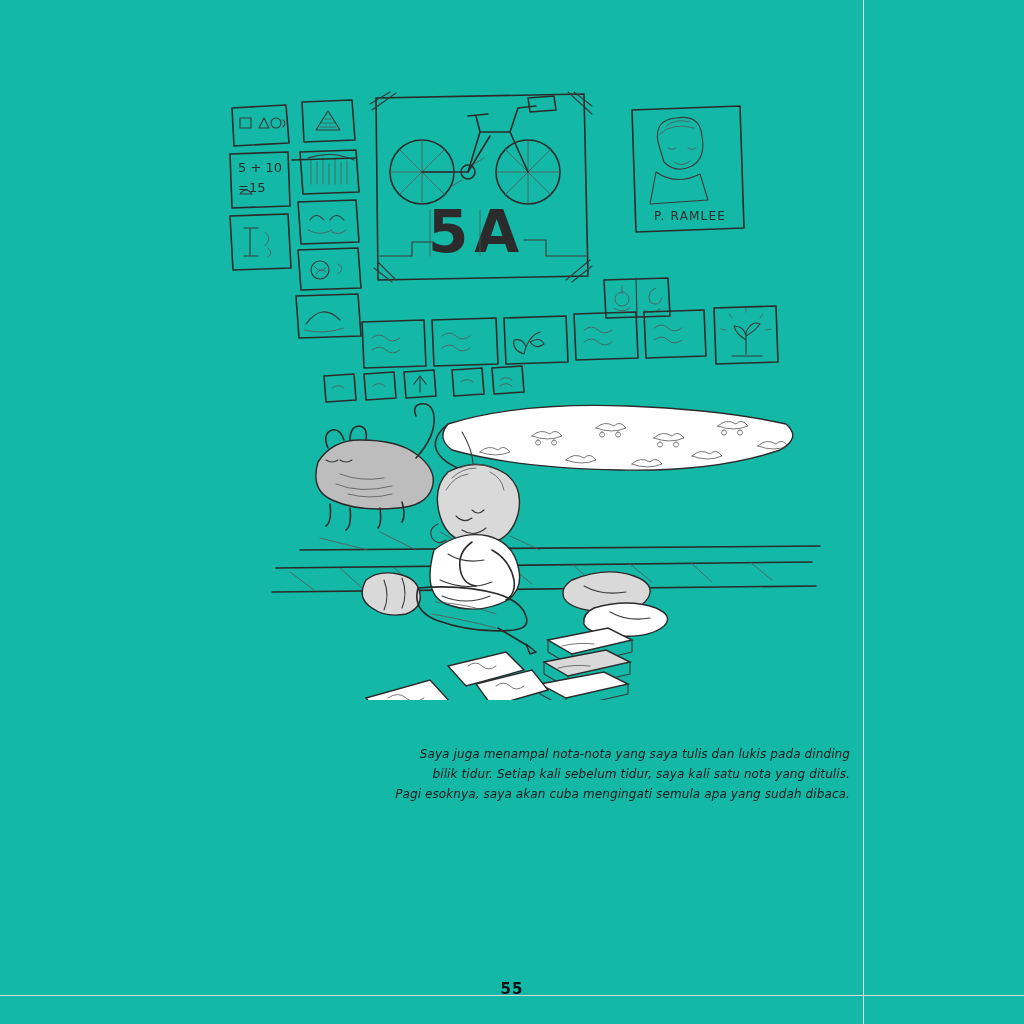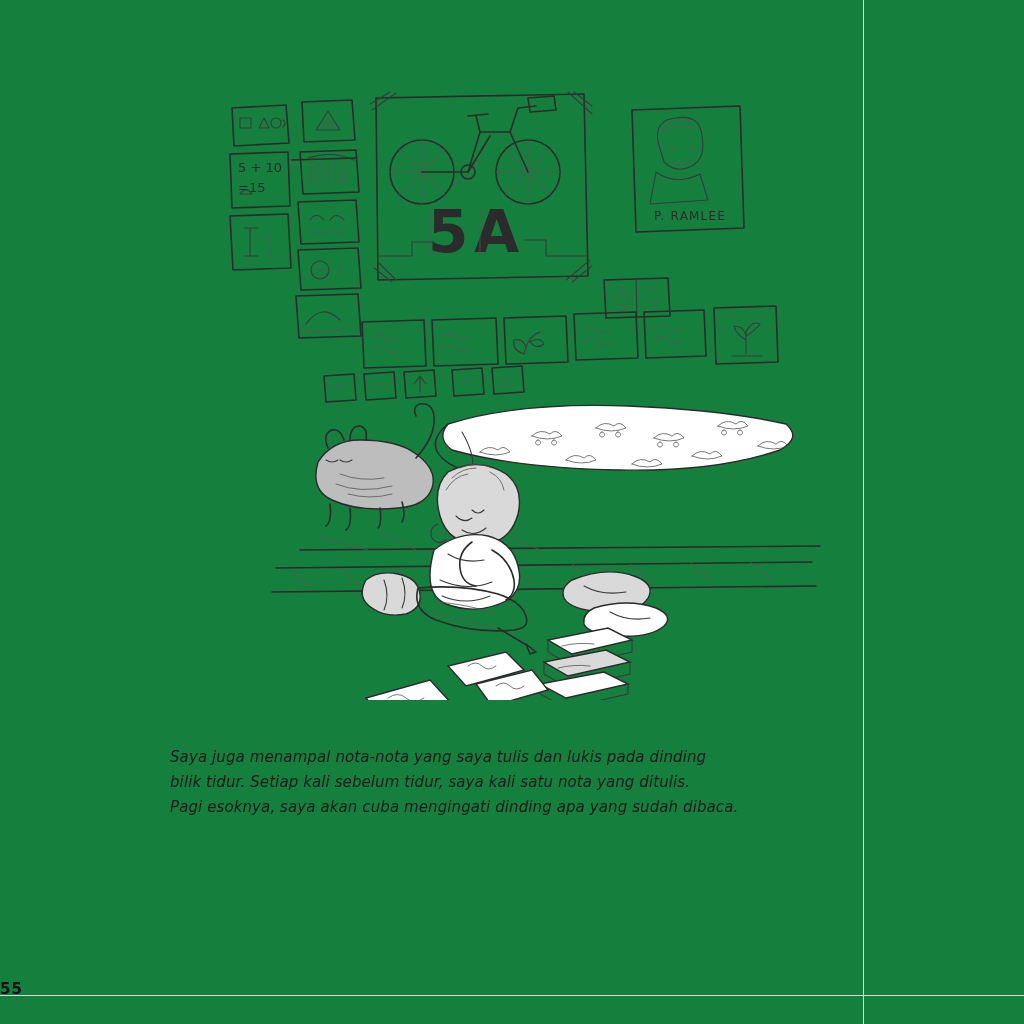--- a/index.html
+++ b/index.html
@@ -10,21 +10,21 @@
   body {
     width: 1024px;
     height: 1024px;
     font-family: "Liberation Sans", sans-serif;
     overflow: hidden;
   }
   .page {
     position: relative;
     width: 1024px;
     height: 1024px;
-    background: #15803d;
+    background: #14b8a6;
   }
   
   .edge-right {
     position: absolute;
     top: 0;
     right: 160px;
     width: 1px;
     height: 1024px;
     background: #d8d8d8;
   }
@@ -42,35 +42,35 @@
     top: 80px;
     width: 660px;
     height: 620px;
   }
   .art svg { display: block; }
   .caption {
     position: absolute;
     left: 170px;
     top: 745px;
     width: 680px;
-    text-align: left;
+    text-align: right;
     font-family: "DejaVu Sans", sans-serif;
     font-style: italic;
-    font-size: 15px;
+    font-size: 12px;
     line-height: 1.65;
     color: #1a1a1a;
     letter-spacing: .1px;
   }
   .caption p { margin: 0; }
   .folio {
     position: absolute;
     left: 0;
     top: 980px;
     width: 1024px;
-    text-align: left;
+    text-align: center;
     font-family: "DejaVu Sans", sans-serif;
     font-weight: bold;
     font-size: 15px;
     color: #111;
     letter-spacing: 1px;
   }
   .ink { fill: none; stroke: #2b2b2b; stroke-width: 1.6; stroke-linecap: round; stroke-linejoin: round; }
   .ink-thin { fill: none; stroke: #3a3a3a; stroke-width: 1.1; stroke-linecap: round; stroke-linejoin: round; }
   .ink-hair { fill: none; stroke: #555; stroke-width: .8; stroke-linecap: round; }
   .fill-lt { fill: #d9d9d9; stroke: #2b2b2b; stroke-width: 1.4; }
@@ -320,18 +320,18 @@
 
         <path class="ink" d="M318 548 L348 566 M346 564 L356 572 L350 574 Z"></path>
       </g>
 
     </svg>
   </div>
 
   <div class="caption">
     <p>Saya juga menampal nota-nota yang saya tulis dan lukis pada dinding</p>
     <p>bilik tidur. Setiap kali sebelum tidur, saya kali satu nota yang ditulis.</p>
-    <p>Pagi esoknya, saya akan cuba mengingati dinding apa yang sudah dibaca.</p>
+    <p>Pagi esoknya, saya akan cuba mengingati semula apa yang sudah dibaca.</p>
   </div>
 
   <div class="folio">55</div>
 
 </div>
 
 </body></html>

